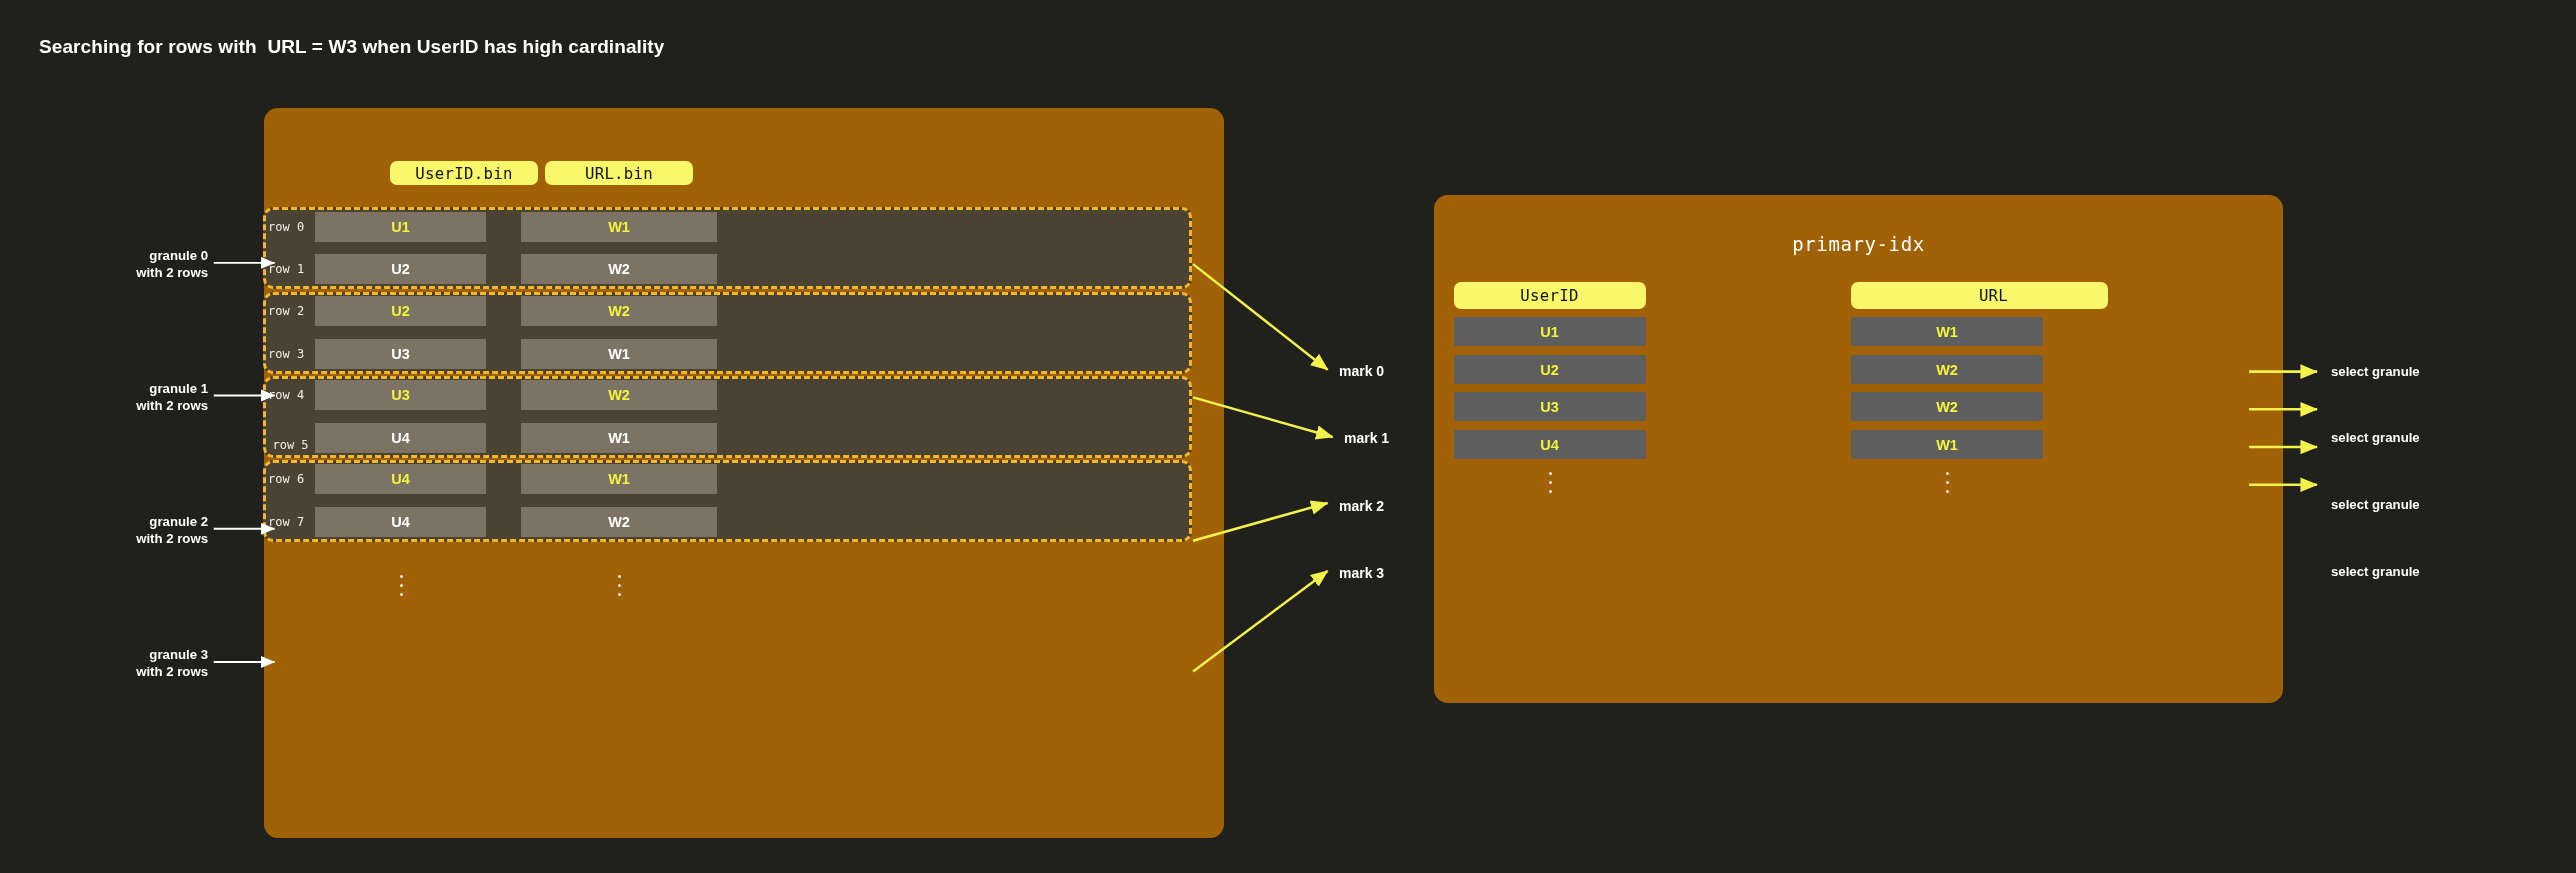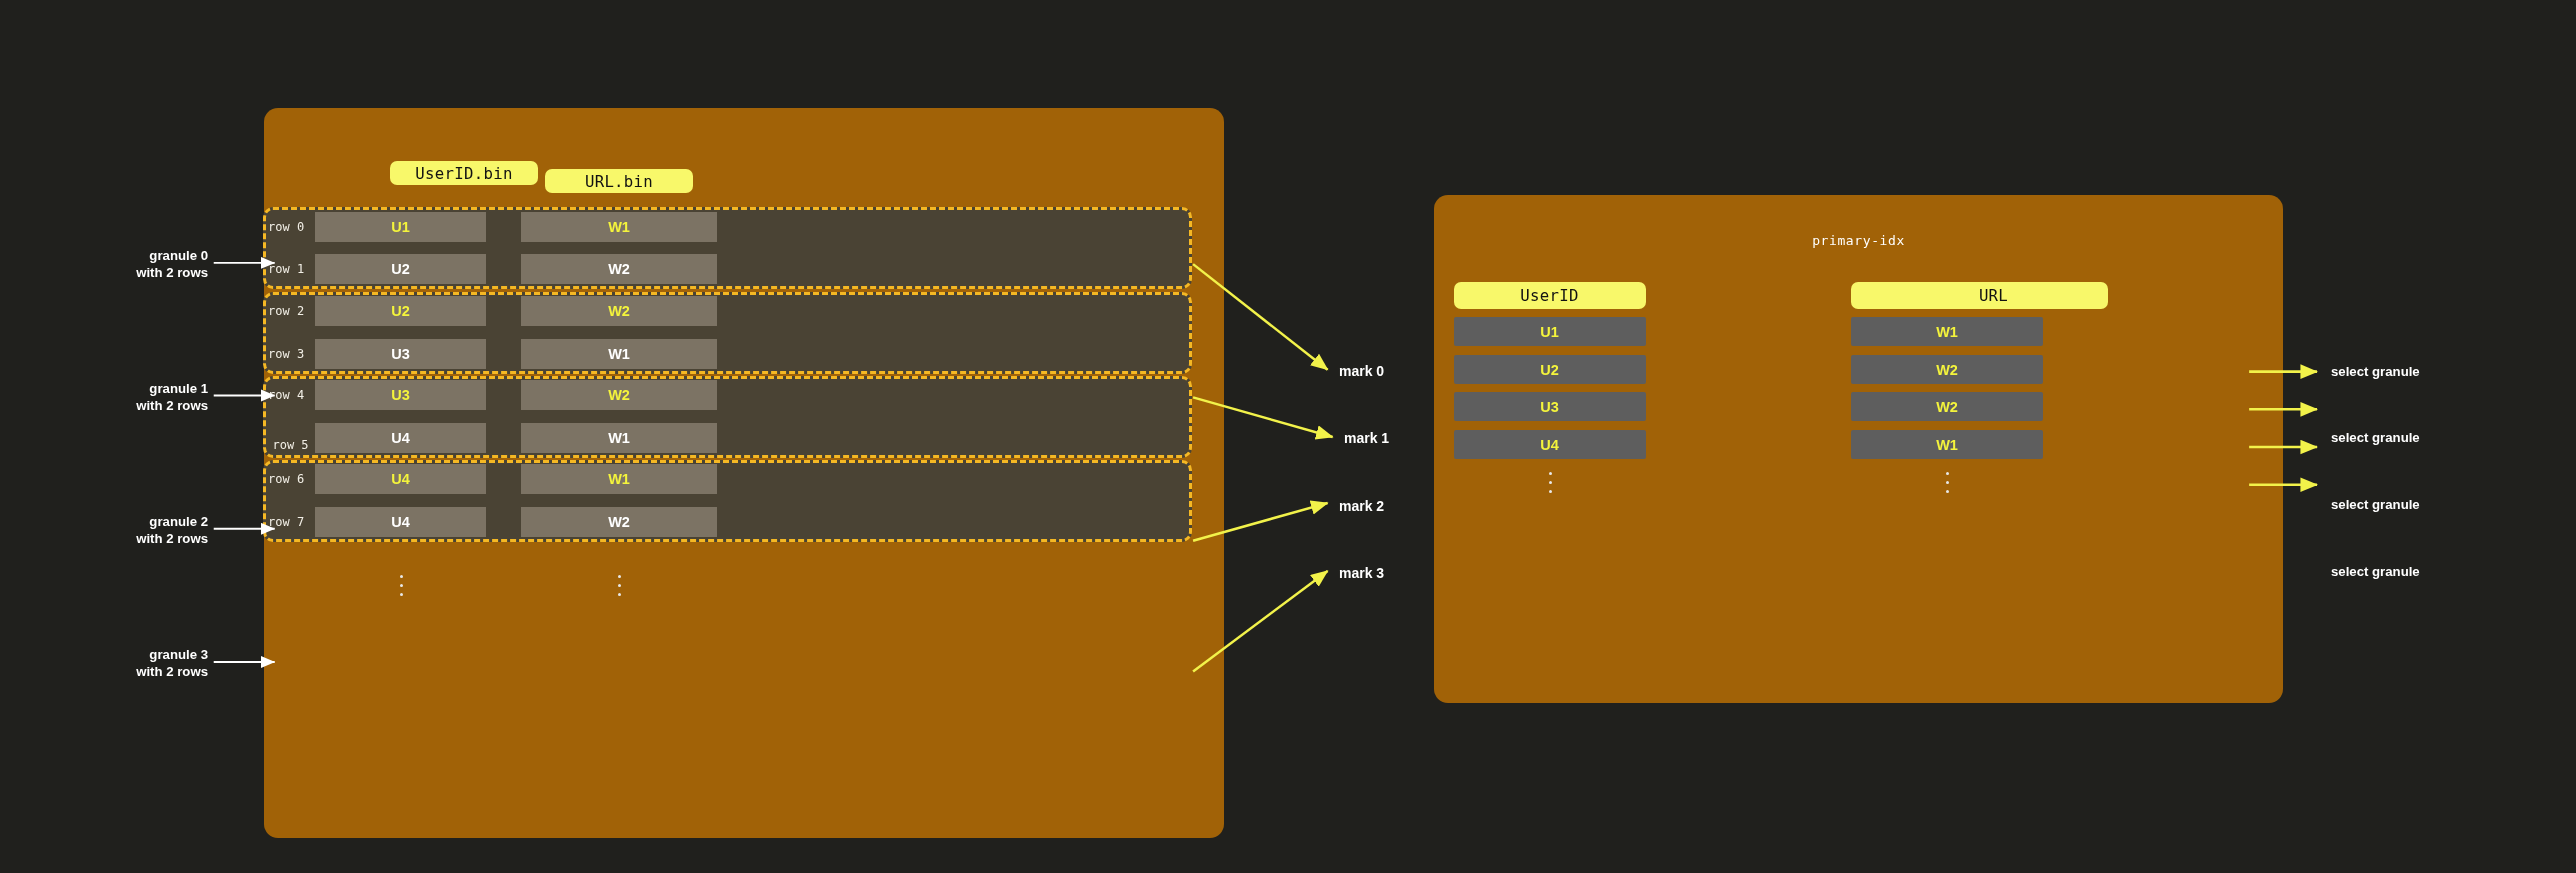--- a/index.html
+++ b/index.html
@@ -21,21 +21,21 @@
   
   .panel{
     position:absolute;background:#a16207;border-radius:14px;
   }
   #parts-panel{left:264px;top:108px;width:960px;height:730px;}
   #idx-panel{left:1434px;top:195px;width:849px;height:508px;}
 
   .panel-title{
     position:absolute;width:100%;text-align:center;
     font-family:"DejaVu Sans Mono","Liberation Mono",monospace;
-    font-size:13px;color:#ffffff;letter-spacing:0.6px;
+    font-size:19px;color:#ffffff;letter-spacing:0.6px;
   }
 
   
   .pill{
     position:absolute;background:#f8f86a;border-radius:7px;
     display:flex;align-items:center;justify-content:center;
     font-family:"DejaVu Sans Mono","Liberation Mono",monospace;
     font-size:15.7px;color:#121212;letter-spacing:0.3px;
   }
 
@@ -89,27 +89,28 @@
     position:absolute;font-size:13.2px;font-weight:bold;color:#ffffff;white-space:pre;
   }
 
   svg.overlay{position:absolute;left:0;top:0;width:2576px;height:874px;pointer-events:none;}
 </style>
 </head>
 <body>
 
 <div id="stage">
 
+  <div class="title">Searching for rows with  URL = W3 when UserID has high cardinality</div>
 
   <div class="panel" id="parts-panel">
 
     <div class="pill" style="left:126px;top:53px;width:148px;height:24px;">
       <span>UserID.bin</span>
     </div>
-    <div class="pill" style="left:281px;top:53px;width:148px;height:24px;margin-top:8px;">
+    <div class="pill" style="left:281px;top:53px;width:148px;height:24px;">
       <span>URL.bin</span>
     </div>
 
     <div class="granule" style="left:-0.6px;top:99px;width:929px;height:82px;"></div>
     <div class="granule" style="left:-0.6px;top:184px;width:929px;height:82px;"></div>
     <div class="granule" style="left:-0.6px;top:268px;width:929px;height:82px;"></div>
     <div class="granule" style="left:-0.6px;top:352px;width:929px;height:82px;"></div>
 
     <div class="rowlabel" style="top:104px;height:30px;">
       <span>row 0</span></div>

